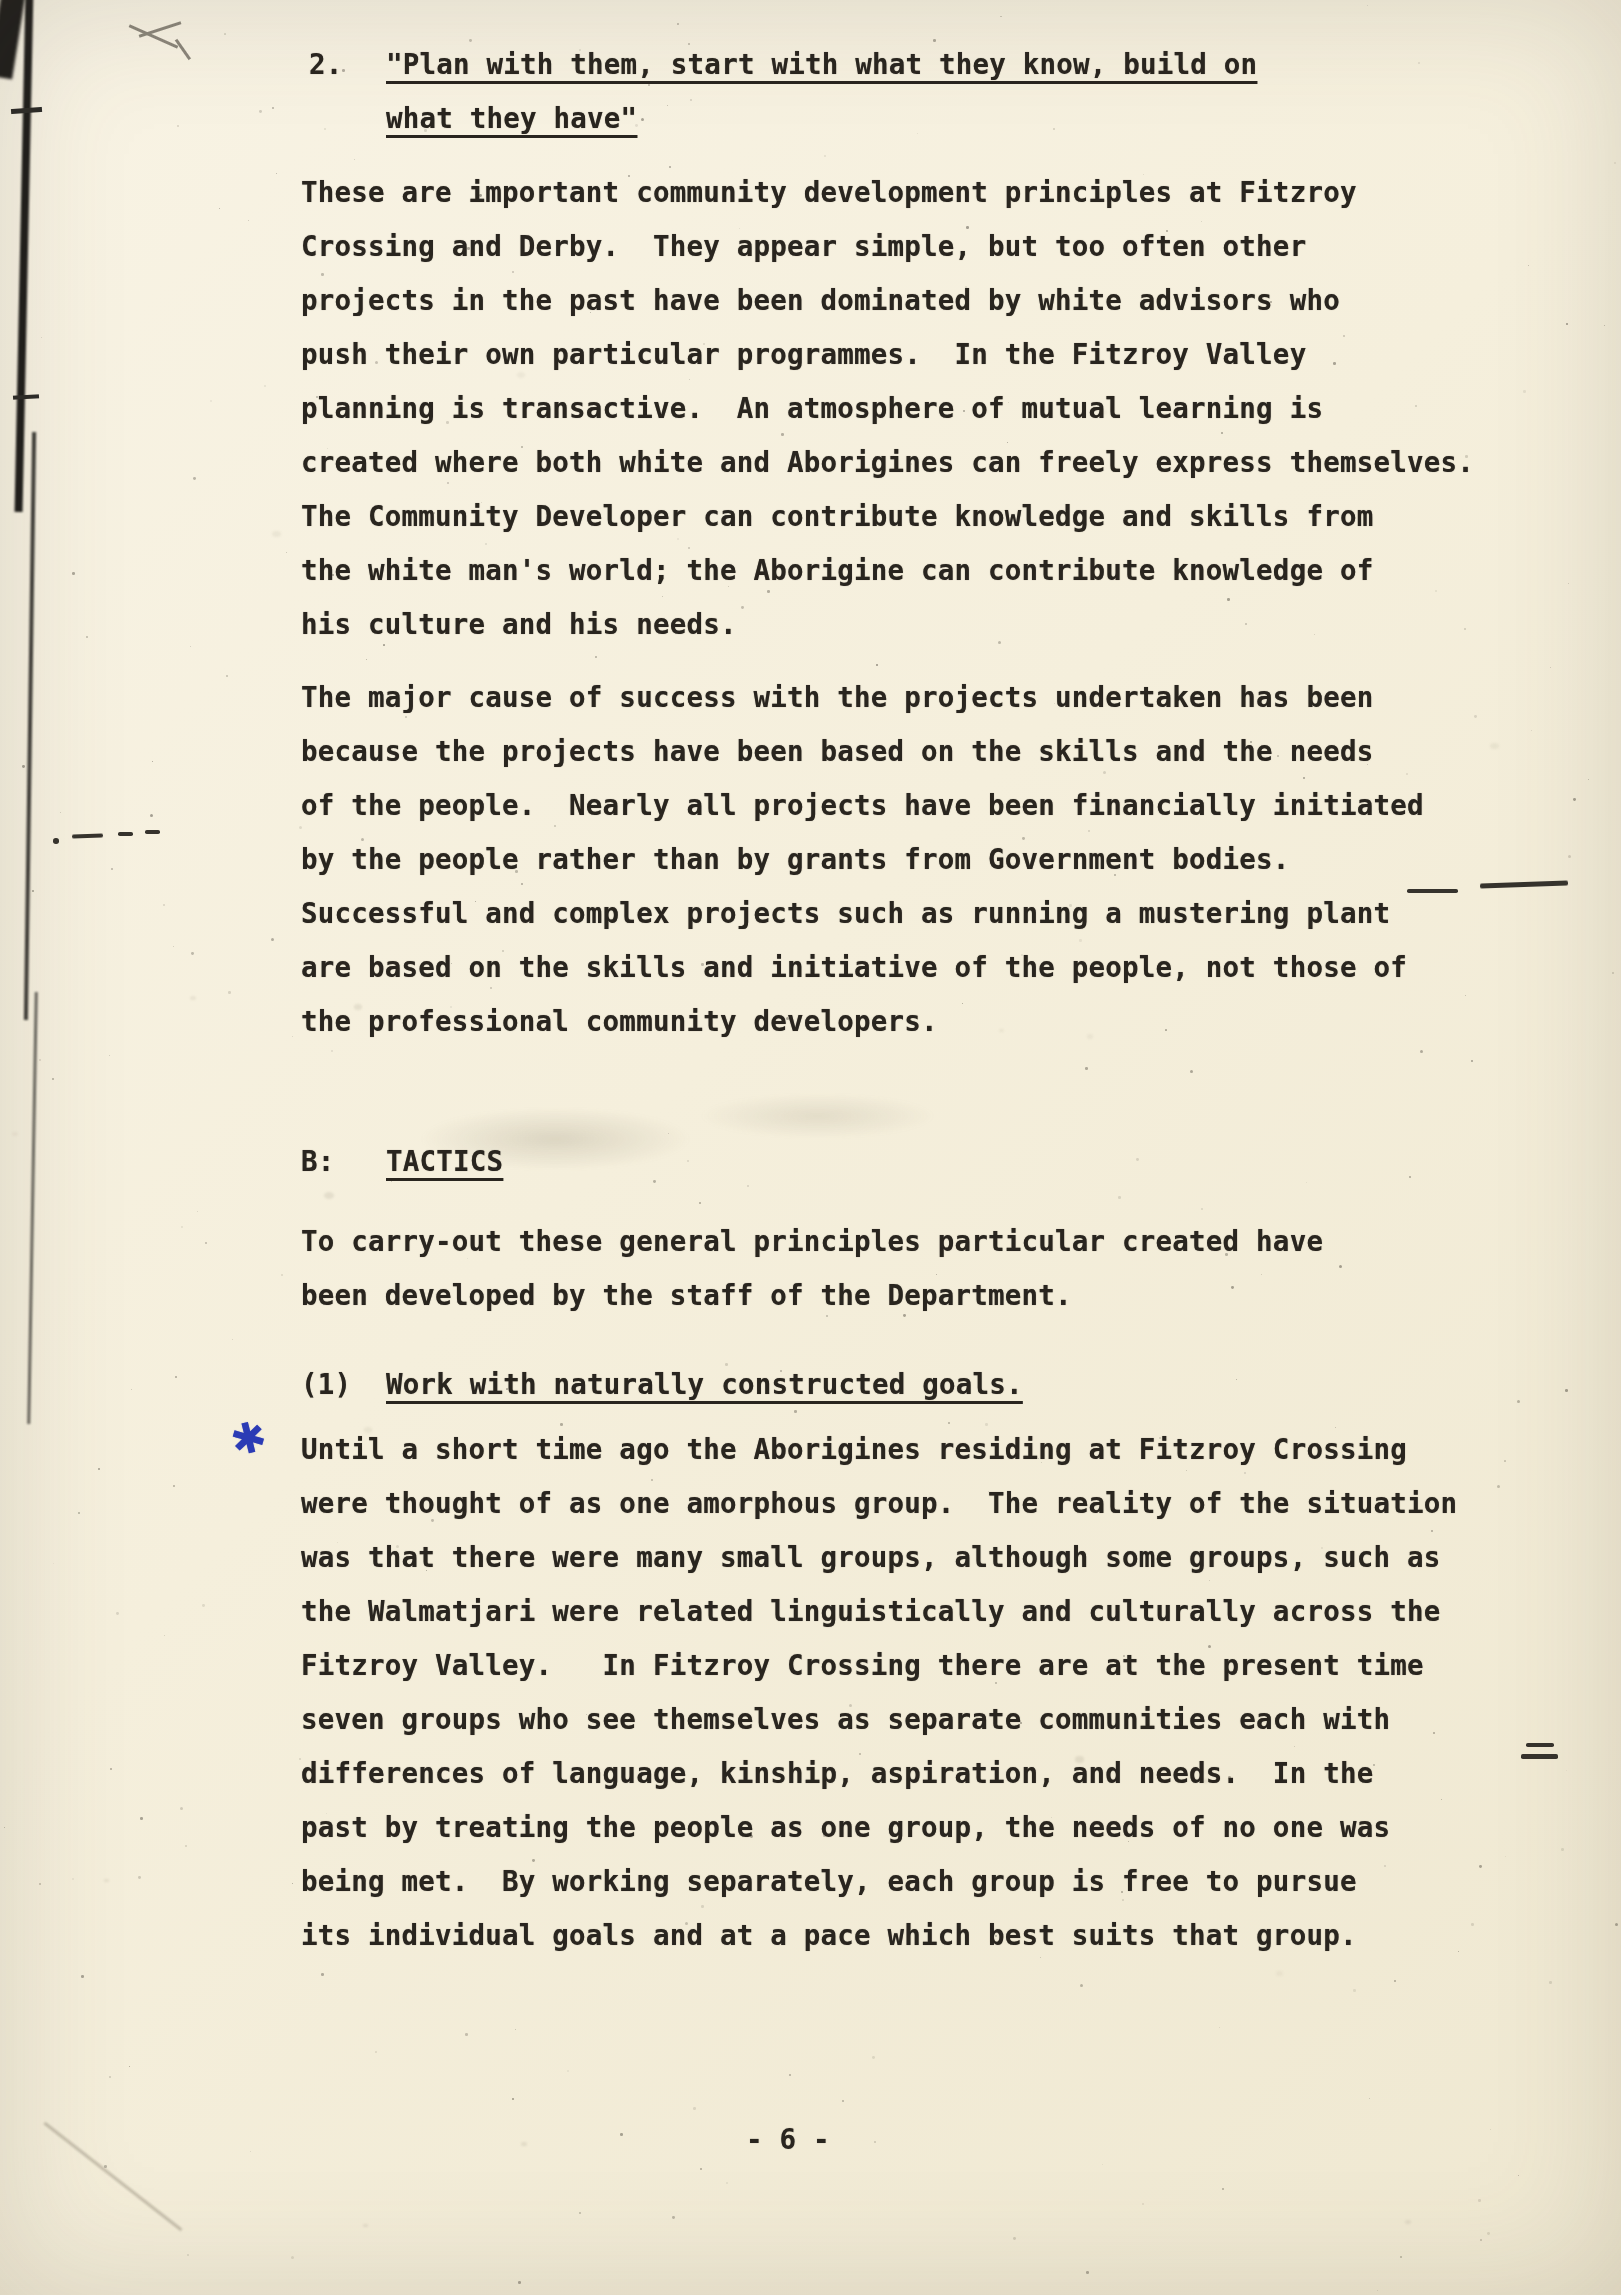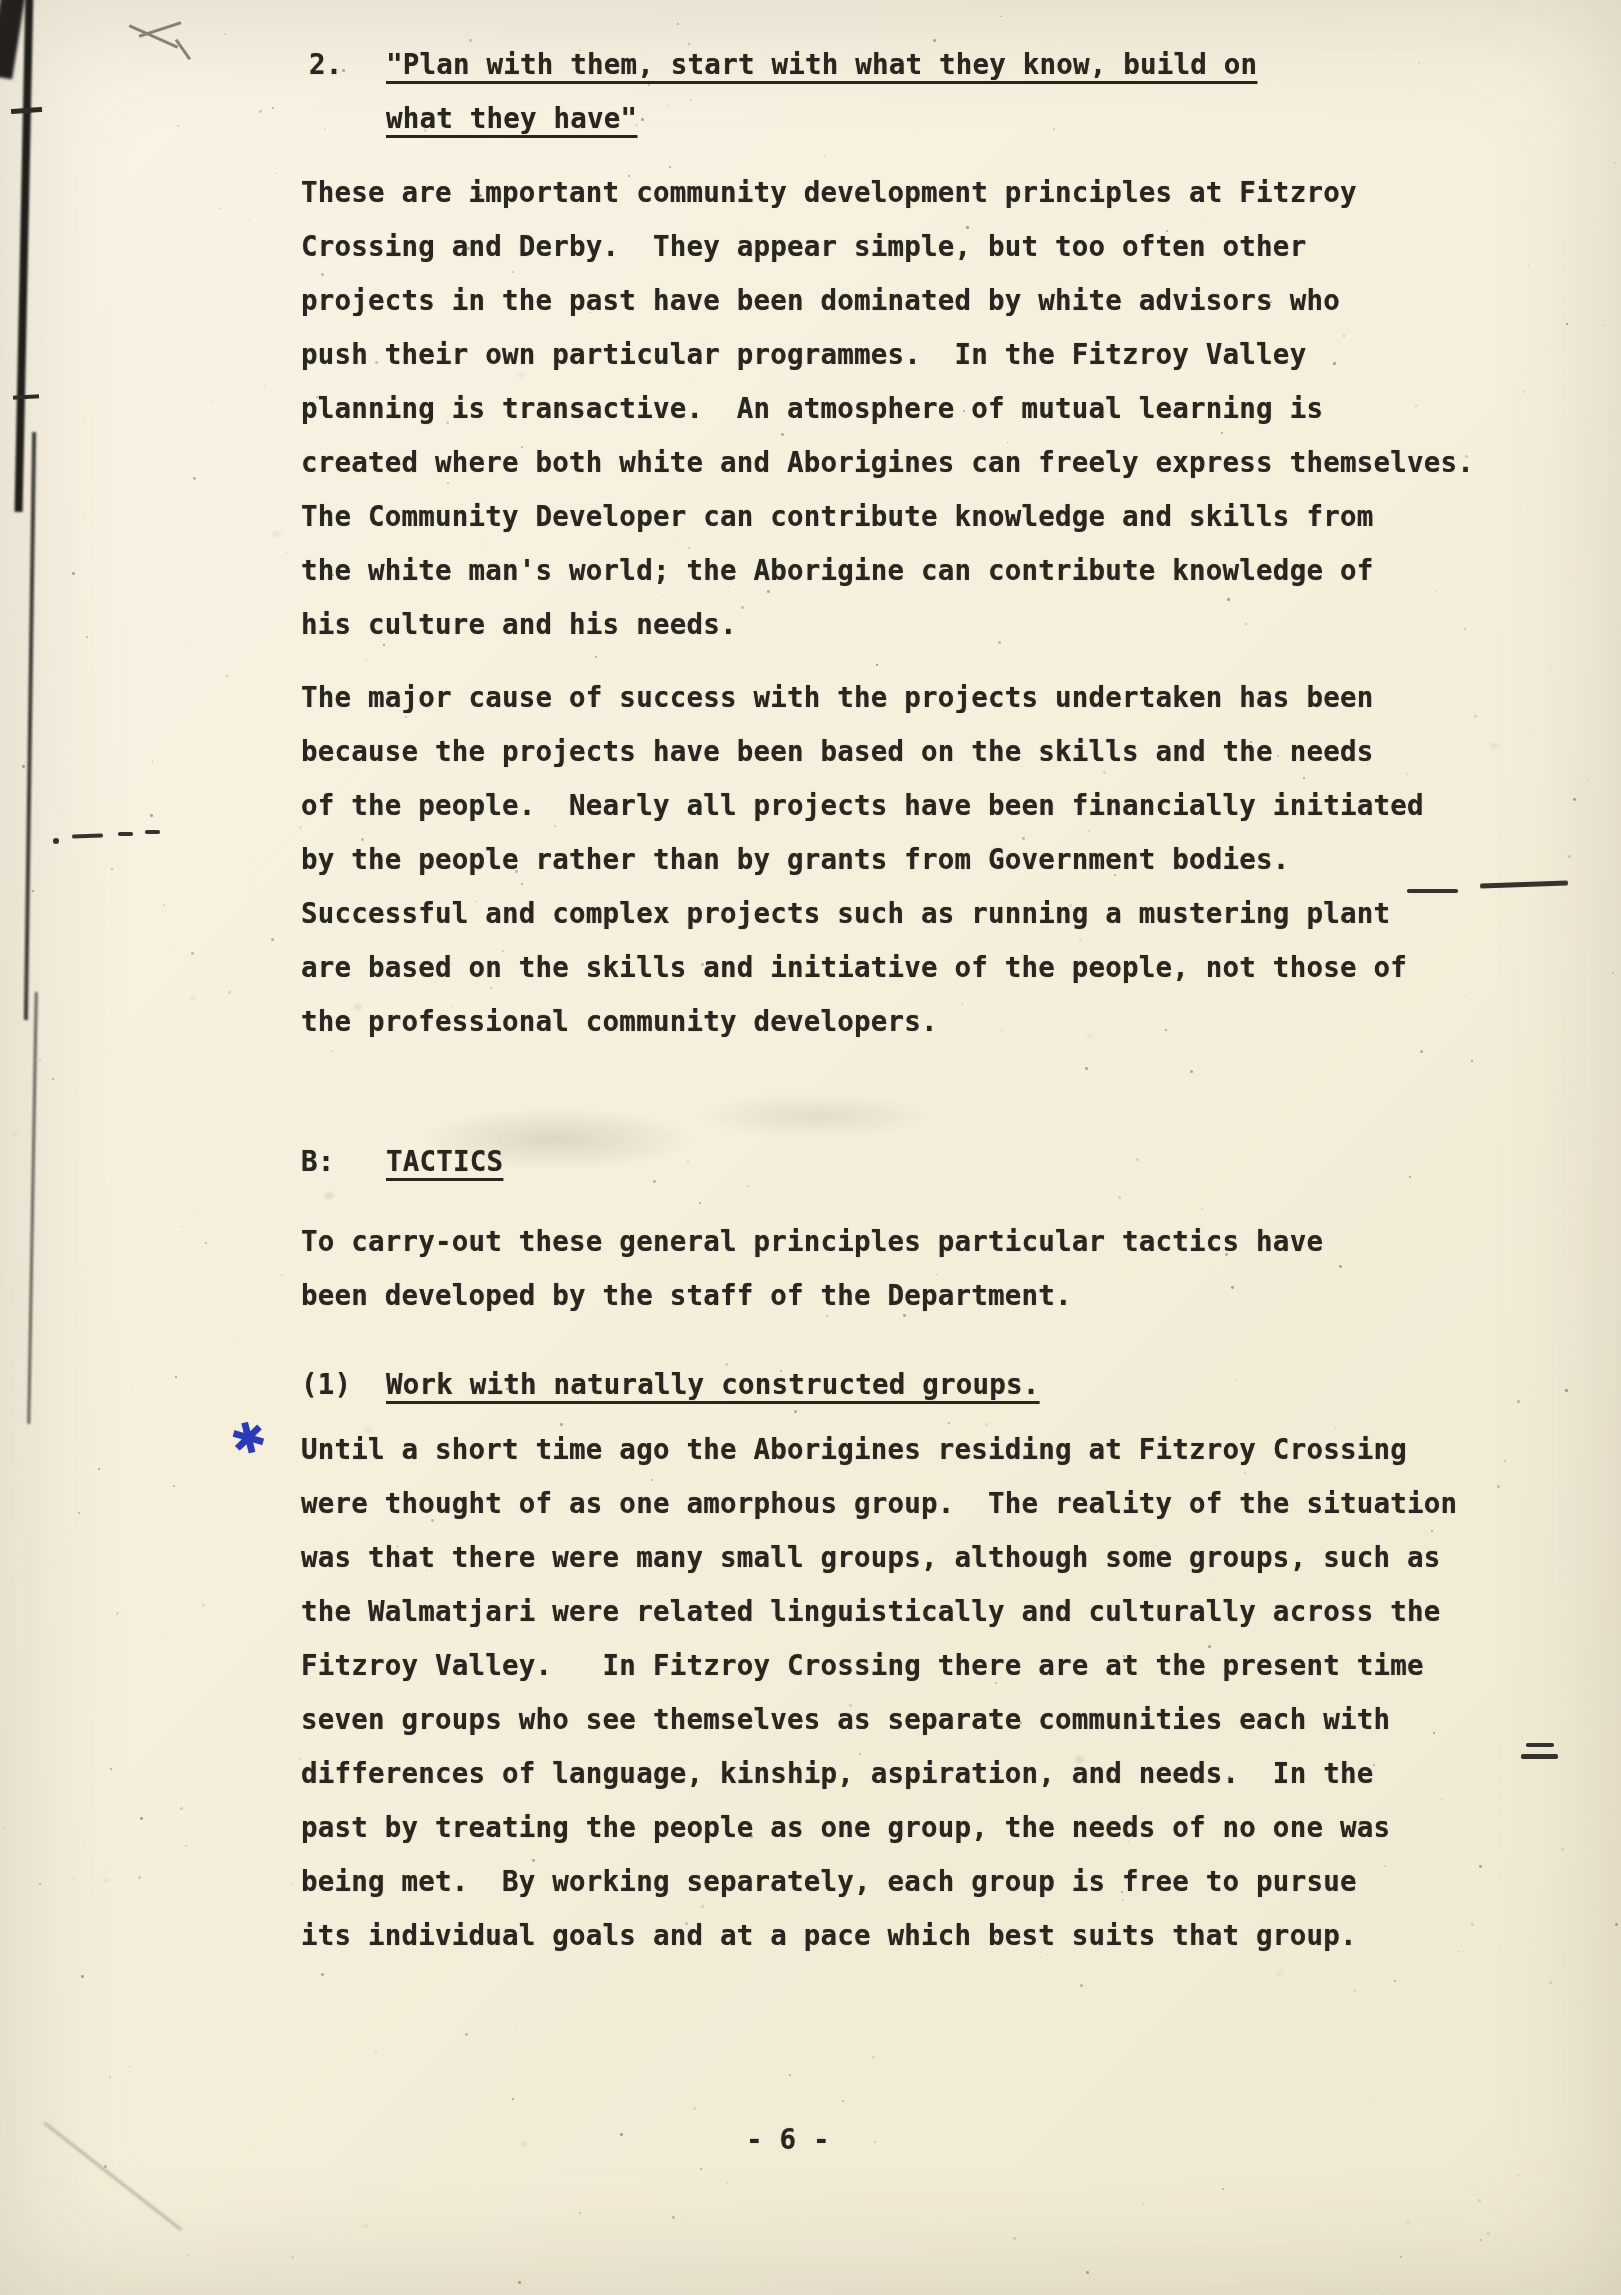--- a/index.html
+++ b/index.html
@@ -105,25 +105,25 @@
 push their own particular programmes.  In the Fitzroy Valley
 planning is transactive.  An atmosphere of mutual learning is
 created where both white and Aborigines can freely express themselves.
 The Community Developer can contribute knowledge and skills from
 the white man's world; the Aborigine can contribute knowledge of
 his culture and his needs.</div>
 
   <div class="txt" style="left:301px;top:1134px;">B:</div>
   <div class="txt u" style="left:386px;top:1134px;">TACTICS</div>
 
-  <div class="txt" style="left:301px;top:1214px;">To carry-out these general principles particular tactics have
+  <div class="txt" style="left:301px;top:1214px;">To carry-out these general principles particular created have
 been developed by the staff of the Department.</div>
 
   <div class="txt" style="left:301px;top:1357px;">(1)</div>
-  <div class="txt u" style="left:386px;top:1357px;">Work with naturally constructed groups.</div>
+  <div class="txt u" style="left:386px;top:1357px;">Work with naturally constructed goals.</div>
 
   <div class="star">✱</div>
 
   <div class="txt" style="left:301px;top:1422px;">Until a short time ago the Aborigines residing at Fitzroy Crossing
 were thought of as one amorphous group.  The reality of the situation
 was that there were many small groups, although some groups, such as
 the Walmatjari were related linguistically and culturally across the
 Fitzroy Valley.   In Fitzroy Crossing there are at the present time
 seven groups who see themselves as separate communities each with
 differences of language, kinship, aspiration, and needs.  In the

